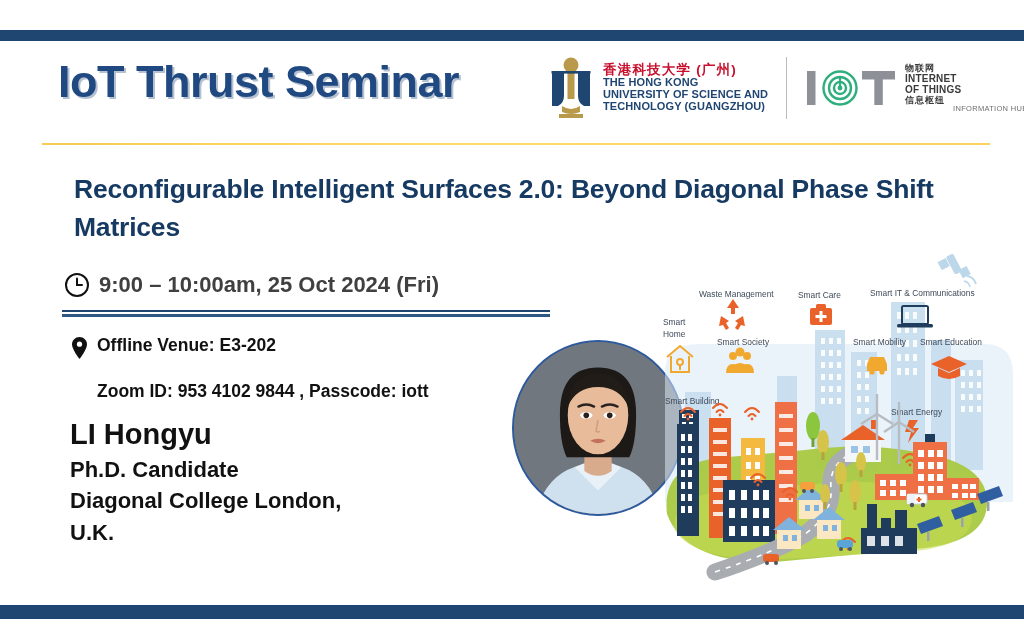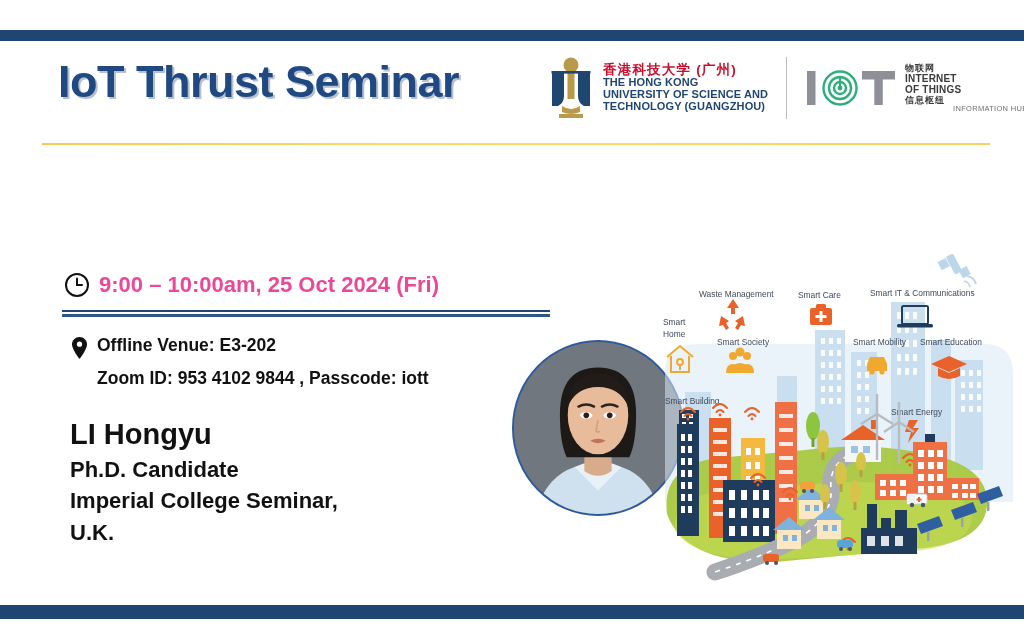--- a/index.html
+++ b/index.html
@@ -63,34 +63,34 @@
     font-size: 26.5px; font-weight: bold; color: #163a62;
     line-height: 1.45; letter-spacing: -0.2px;
   }
 
   
   .time-row {
     position: absolute; left: 64px; top: 272px;
     display: flex; align-items: center; gap: 9px;
   }
   .clock-icon { width: 26px; height: 26px; flex: none; }
-  .time-text { font-size: 22px; font-weight: bold; color: #ec4899; white-space: nowrap; }
+  .time-text { font-size: 22px; font-weight: bold; color: #404040; white-space: nowrap; }
 
   .double-rule { position: absolute; left: 62px; top: 310px; width: 488px; }
   .double-rule .r1 { height: 2px; background: #1f4571; }
   .double-rule .r2 { height: 3px; background: #2e5782; margin-top: 2px; }
 
   
   .venue-block { position: absolute; left: 72px; top: 335px; }
   .venue-line { display: flex; align-items: flex-start; gap: 10px; }
   .pin-icon { width: 15px; height: 22px; flex: none; margin-top: 2px; }
   .venue-text { font-size: 17.5px; font-weight: bold; color: #111; white-space: nowrap; }
   .zoom-text {
     font-size: 17.5px; font-weight: bold; color: #111;
-    white-space: nowrap; margin-left: 25px; margin-top: 9px;
+    white-space: nowrap; margin-left: 25px; margin-top: 22px;
   }
 
   
   .speaker { position: absolute; left: 70px; top: 415px; }
   .speaker-name { font-size: 29px; font-weight: bold; color: #111; line-height: 1.35; }
   .speaker-role { font-size: 22px; font-weight: bold; color: #111; line-height: 1.42; }
   .speaker-aff { font-size: 22px; font-weight: bold; color: #111; line-height: 1.42; }
   .speaker-country { font-size: 22px; font-weight: bold; color: #111; line-height: 1.42; }
 
   
@@ -158,20 +158,21 @@
           <div class="iot-cn">信息枢纽</div>
           <div class="iot-sm">INFORMATION HUB</div>
         </div>
       </div>
 
     </div>
   </div>
 
   <div class="gold-rule"></div>
 
+  <div class="talk-title">Reconfigurable Intelligent Surfaces 2.0: Beyond Diagonal Phase Shift Matrices</div>
 
   <div class="time-row">
     <svg class="clock-icon" viewBox="0 0 26 26">
       <circle cx="13" cy="13" r="11" fill="none" stroke="#111" stroke-width="2"></circle>
       <line x1="13" y1="13" x2="13" y2="6.5" stroke="#111" stroke-width="2" stroke-linecap="round"></line>
       <line x1="13" y1="13" x2="18" y2="13" stroke="#111" stroke-width="2" stroke-linecap="round"></line>
     </svg>
     <div class="time-text">9:00 – 10:00am, 25 Oct 2024 (Fri)</div>
   </div>
 
@@ -187,21 +188,21 @@
         <circle cx="7.5" cy="7.2" r="2.6" fill="#fff"></circle>
       </svg>
       <div class="venue-text">Offline Venue: E3-202</div>
     </div>
     <div class="zoom-text">Zoom ID:  953 4102 9844 , Passcode: iott</div>
   </div>
 
   <div class="speaker">
     <div class="speaker-name">LI Hongyu</div>
     <div class="speaker-role">Ph.D. Candidate</div>
-    <div class="speaker-aff">Imperial College Seminar,</div>
+    <div class="speaker-aff">Diagonal College London,</div>
     <div class="speaker-country">U.K.</div>
   </div>
 
   <div class="portrait">
     <svg viewBox="0 0 172 176">
       <rect width="172" height="176" fill="#70777e"></rect>
 
       <path d="M22 176 Q32 138 62 128 L110 128 Q140 138 150 176 Z" fill="#cfe0ee"></path>
       <path d="M62 128 L86 152 L110 128 L100 124 L86 134 L72 124 Z" fill="#e8f1f8"></path>
 

